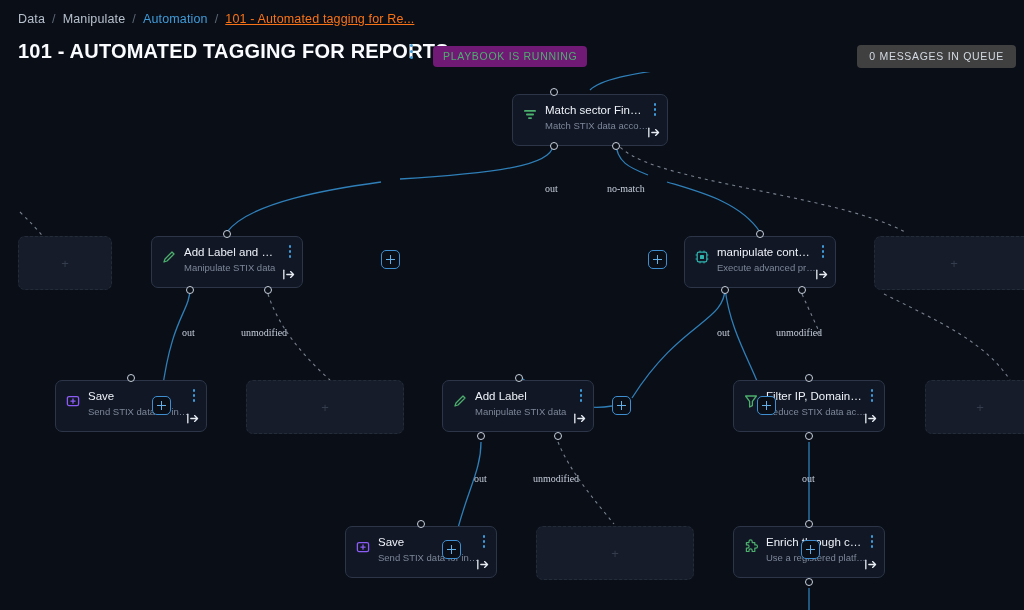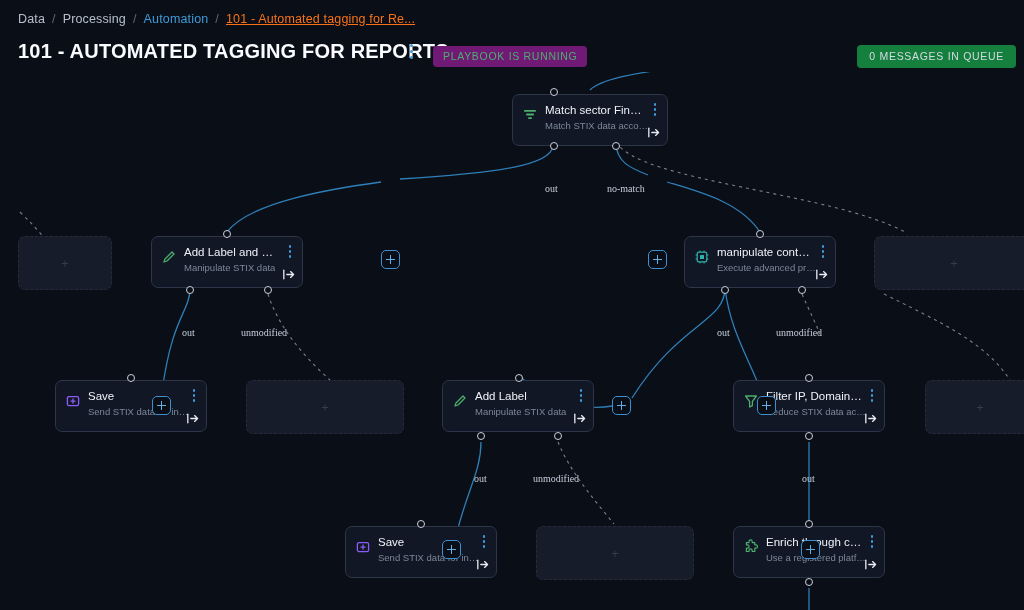--- a/index.html
+++ b/index.html
@@ -40,21 +40,21 @@
   }
   .status-pill{
     position:absolute;left:433px;top:46px;
     background:#701a75;border-radius:4px;
     padding:4px 10px 5px;
     font-size:10.5px;letter-spacing:.7px;
     color:#4caf6d;white-space:nowrap;
   }
   .queue-pill{
     position:absolute;right:8px;top:45px;
-    background:#15803d;border-radius:4px;
+    background:#404040;border-radius:4px;
     padding:5px 12px 6px;
     font-size:10.5px;letter-spacing:.7px;
     color:#d4dae3;white-space:nowrap;
   }
 
   
   #canvas{position:absolute;left:0;top:72px;width:1024px;height:538px;}
   #edges{position:absolute;left:0;top:0;width:1024px;height:538px;}
 
   
@@ -129,21 +129,21 @@
   }
 </style>
 </head>
 <body>
 
 <div id="app">
 
   <div class="breadcrumb" id="breadcrumb">
       <span class="bc-item ">Data</span>
       <span class="bc-sep">/</span>
-      <span class="bc-item ">Processing</span>
+      <span class="bc-item ">Manipulate</span>
       <span class="bc-sep">/</span>
       <span class="bc-item link">Automation</span>
       <span class="bc-sep">/</span>
       <span class="bc-item current">101 - Automated tagging for Re...</span>
     </div>
 
   <div class="page-title">101 - AUTOMATED TAGGING FOR REPORTS</div>
 
   <div class="title-kebab">
     <i></i>

